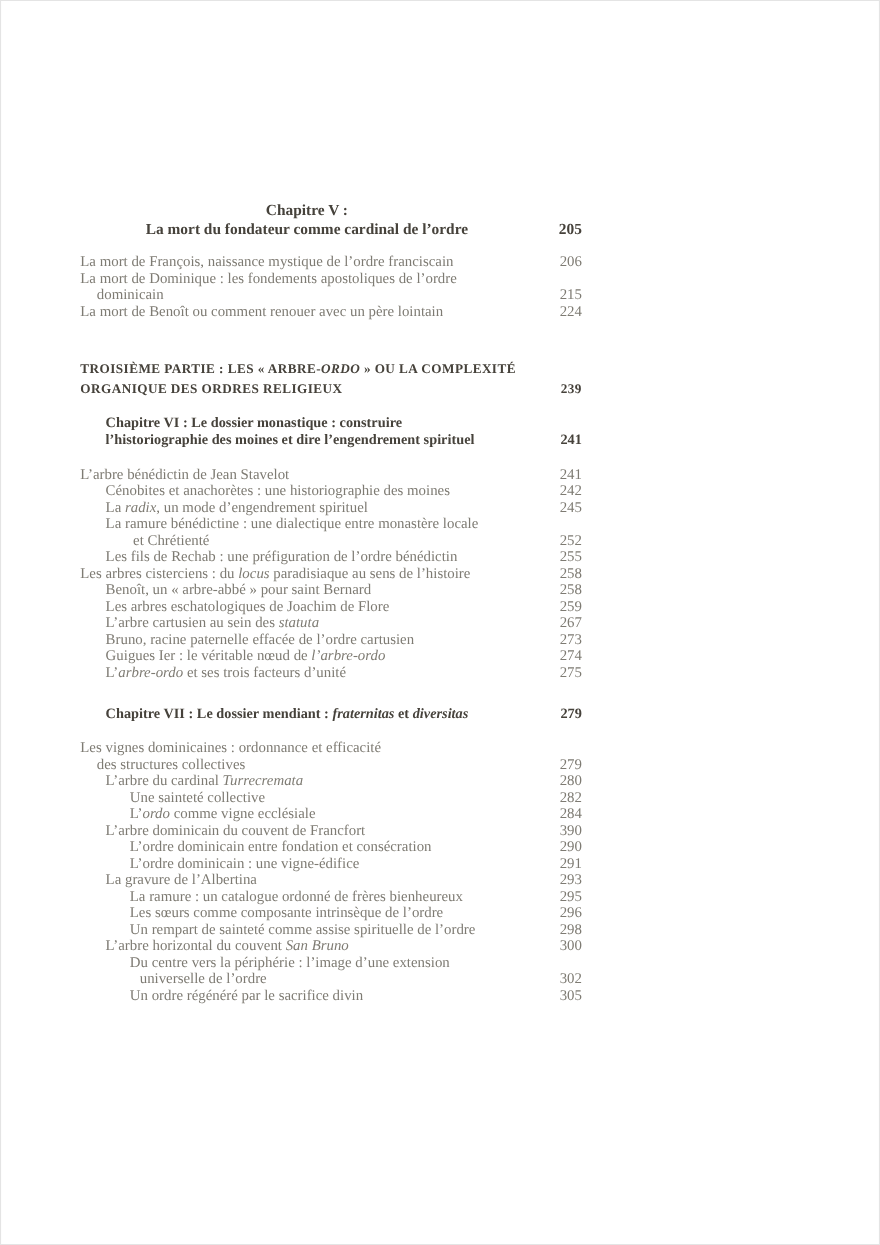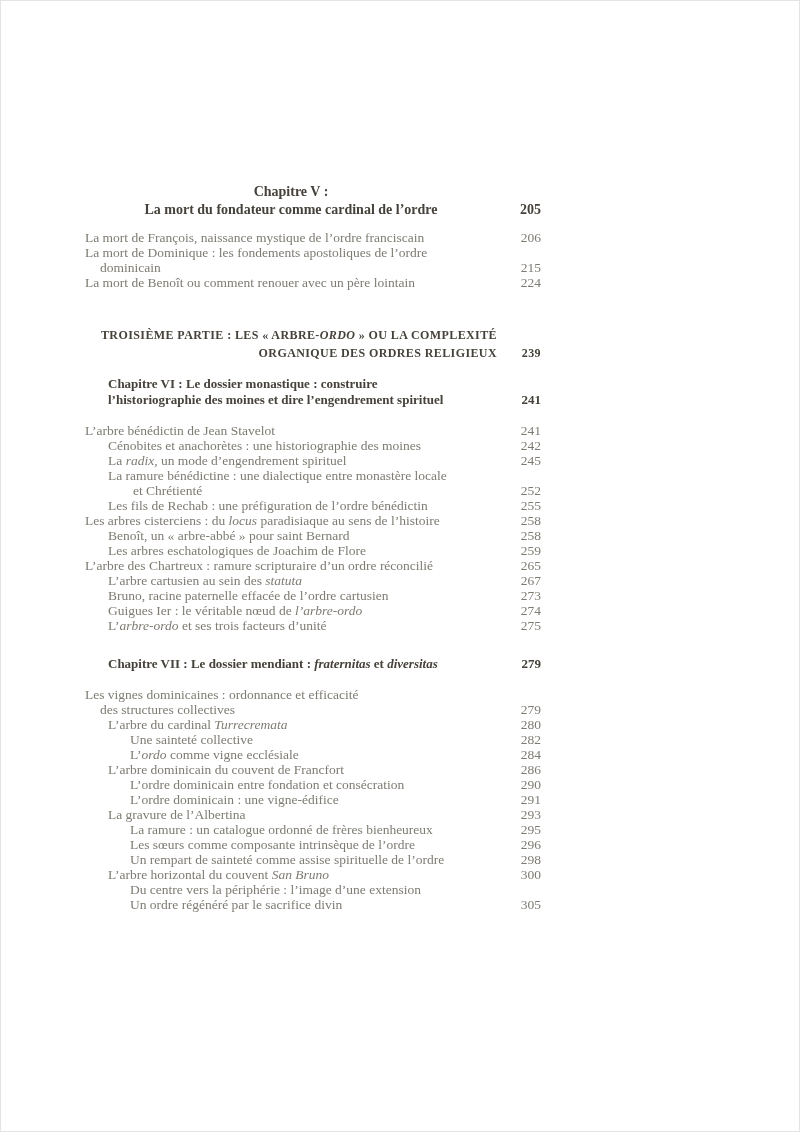--- a/index.html
+++ b/index.html
@@ -14,21 +14,21 @@
     font-family:"Liberation Serif","DejaVu Serif",serif;
     position:relative;
   }
   .page{
     position:absolute;inset:0;
     background:var(--bg);
     box-shadow:inset 0 0 0 1px #e4e4e4;
   }
   .content{
     position:absolute;
-    left:85px;top:183px;width:456px;
+    left:73px;top:183px;width:456px;
     color:var(--body);
     font-size:13.5px;
   }
   .blk{margin:0;}
   .row{position:relative;line-height:15px;}
   .txt{display:block;white-space:nowrap;}
   .num{position:absolute;right:0;top:0;}
   
   .i0{padding-left:0;}
   .i0c{padding-left:15px;}
@@ -36,21 +36,21 @@
   .i1c{padding-left:48px;}
   .i2{padding-left:45px;}
   .i2c{padding-left:54px;}
   .it{font-style:italic;}
   
   .heading-centered{font-weight:bold;color:var(--ink);font-size:14px;}
   .heading-centered .row{line-height:18px;}
   .heading-centered .txt{text-align:center;padding-right:44px;}
   .part-heading{font-weight:bold;color:var(--ink);font-size:12px;letter-spacing:0.4px;}
   .part-heading .row{line-height:18px;}
-  .part-heading .txt{text-align:right;padding-right:44px;}
+  .part-heading .txt{text-align:left;padding-right:44px;}
   .heading-left{font-weight:bold;color:var(--ink);font-size:13px;}
   .heading-left .row{line-height:15.5px;}
   
   [data-block="entriesV"]{margin-top:11px;}
   [data-block="part3"]{margin-top:36px;}
   [data-block="chapterVI"]{margin-top:14px;}
   [data-block="entriesVI"]{margin-top:16px;}
   [data-block="chapterVII"]{margin-top:23px;}
   [data-block="entriesVII"]{margin-top:15px;}
 </style>
@@ -133,24 +133,20 @@
         </div>
         <div class="row">
           <span class="txt i1"><span>Benoît, un « arbre-abbé » pour saint Bernard</span></span>
           <span class="num">258</span>
         </div>
         <div class="row">
           <span class="txt i1"><span>Les arbres eschatologiques de Joachim de Flore</span></span>
           <span class="num">259</span>
         </div>
         <div class="row">
-          <span class="txt i0"><span>L’arbre des Chartreux : ramure scripturaire d’un ordre réconcilié</span></span>
-          <span class="num">265</span>
-        </div>
-        <div class="row">
           <span class="txt i1"><span>L’arbre cartusien au sein des </span><span class="it">statuta</span></span>
           <span class="num">267</span>
         </div>
         <div class="row">
           <span class="txt i1"><span>Bruno, racine paternelle effacée de l’ordre cartusien</span></span>
           <span class="num">273</span>
         </div>
         <div class="row">
           <span class="txt i1"><span>Guigues Ier : le véritable nœud de </span><span class="it">l’arbre-ordo</span></span>
           <span class="num">274</span>
@@ -181,21 +177,21 @@
         <div class="row">
           <span class="txt i2"><span>Une sainteté collective</span></span>
           <span class="num">282</span>
         </div>
         <div class="row">
           <span class="txt i2"><span>L’</span><span class="it">ordo</span><span> comme vigne ecclésiale</span></span>
           <span class="num">284</span>
         </div>
         <div class="row">
           <span class="txt i1"><span>L’arbre dominicain du couvent de Francfort</span></span>
-          <span class="num">286</span>
+          <span class="num">390</span>
         </div>
         <div class="row">
           <span class="txt i2"><span>L’ordre dominicain entre fondation et consécration</span></span>
           <span class="num">290</span>
         </div>
         <div class="row">
           <span class="txt i2"><span>L’ordre dominicain : une vigne-édifice</span></span>
           <span class="num">291</span>
         </div>
         <div class="row">
@@ -213,20 +209,24 @@
         <div class="row">
           <span class="txt i2"><span>Un rempart de sainteté comme assise spirituelle de l’ordre</span></span>
           <span class="num">298</span>
         </div>
         <div class="row">
           <span class="txt i1"><span>L’arbre horizontal du couvent </span><span class="it">San Bruno</span></span>
           <span class="num">300</span>
         </div>
         <div class="row">
           <span class="txt i2"><span>Du centre vers la périphérie : l’image d’une extension</span></span>
+        </div>
+        <div class="row">
+          <span class="txt i2c"><span>universelle de l’ordre</span></span>
+          <span class="num">302</span>
         </div>
         <div class="row">
           <span class="txt i2"><span>Un ordre régénéré par le sacrifice divin</span></span>
           <span class="num">305</span>
         </div>
       </div>
     </div>
 </div>
 
 </body></html>

